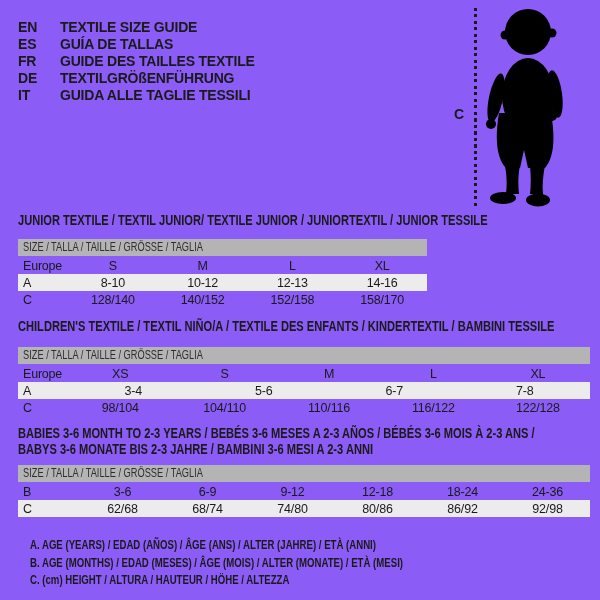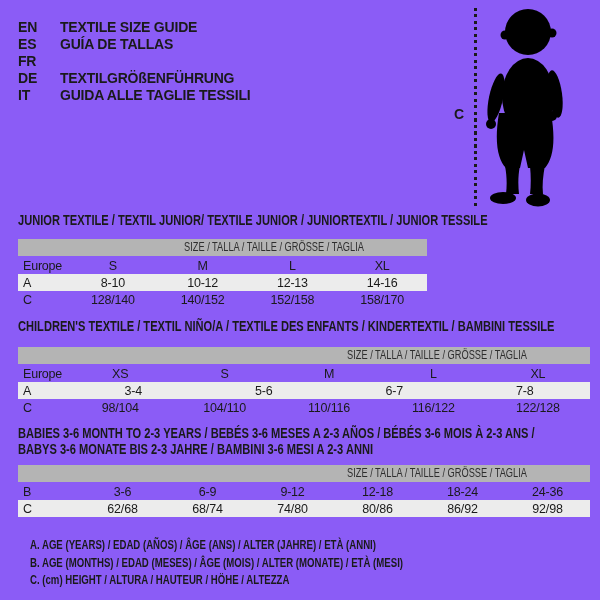--- a/index.html
+++ b/index.html
@@ -19,21 +19,21 @@
   .c-label{position:absolute;left:450px;top:106px;width:18px;text-align:center;
            font-weight:bold;font-size:14px;}
   .baby-svg{position:absolute;left:483px;top:8px;color:var(--sil);}
 
   
   .sec-title{position:absolute;left:18px;height:16px;line-height:16px;
              font-weight:bold;font-size:15px;}
 
   
   .tbl-hdr{position:absolute;left:18px;height:17px;line-height:17px;background:var(--hdr);
-           font-size:12.5px;color:#2e2e2e;padding-left:20px;box-sizing:border-box;text-align:right;}
+           font-size:12.5px;color:#2e2e2e;padding-left:5px;box-sizing:border-box;}
   .tbl-rows{position:absolute;left:18px;}
   .trow{display:flex;height:17px;align-items:center;font-size:12.5px;letter-spacing:-.2px;}
   .trow.shaded{background:var(--shade);}
   .tlabel{flex:0 0 auto;padding-left:5px;box-sizing:border-box;}
   .tcell{flex:1 1 0;text-align:center;}
 
   
   .note-line{position:absolute;left:18px;height:16px;line-height:16px;
              font-weight:bold;font-size:13px;margin-left:12px;}
 </style>
@@ -46,20 +46,21 @@
       <div class="lang-row">
         <span class="lang-code">EN</span>
         <span class="lang-label">TEXTILE SIZE GUIDE</span>
       </div>
       <div class="lang-row">
         <span class="lang-code">ES</span>
         <span class="lang-label">GUÍA DE TALLAS</span>
       </div>
       <div class="lang-row">
         <span class="lang-code">FR</span>
+        <span class="lang-label">GUIDE DES TAILLES TEXTILE</span>
       </div>
       <div class="lang-row">
         <span class="lang-code">DE</span>
         <span class="lang-label">TEXTILGRÖßENFÜHRUNG</span>
       </div>
       <div class="lang-row">
         <span class="lang-code">IT</span>
         <span class="lang-label">GUIDA ALLE TAGLIE TESSILI</span>
       </div>
     </div>

